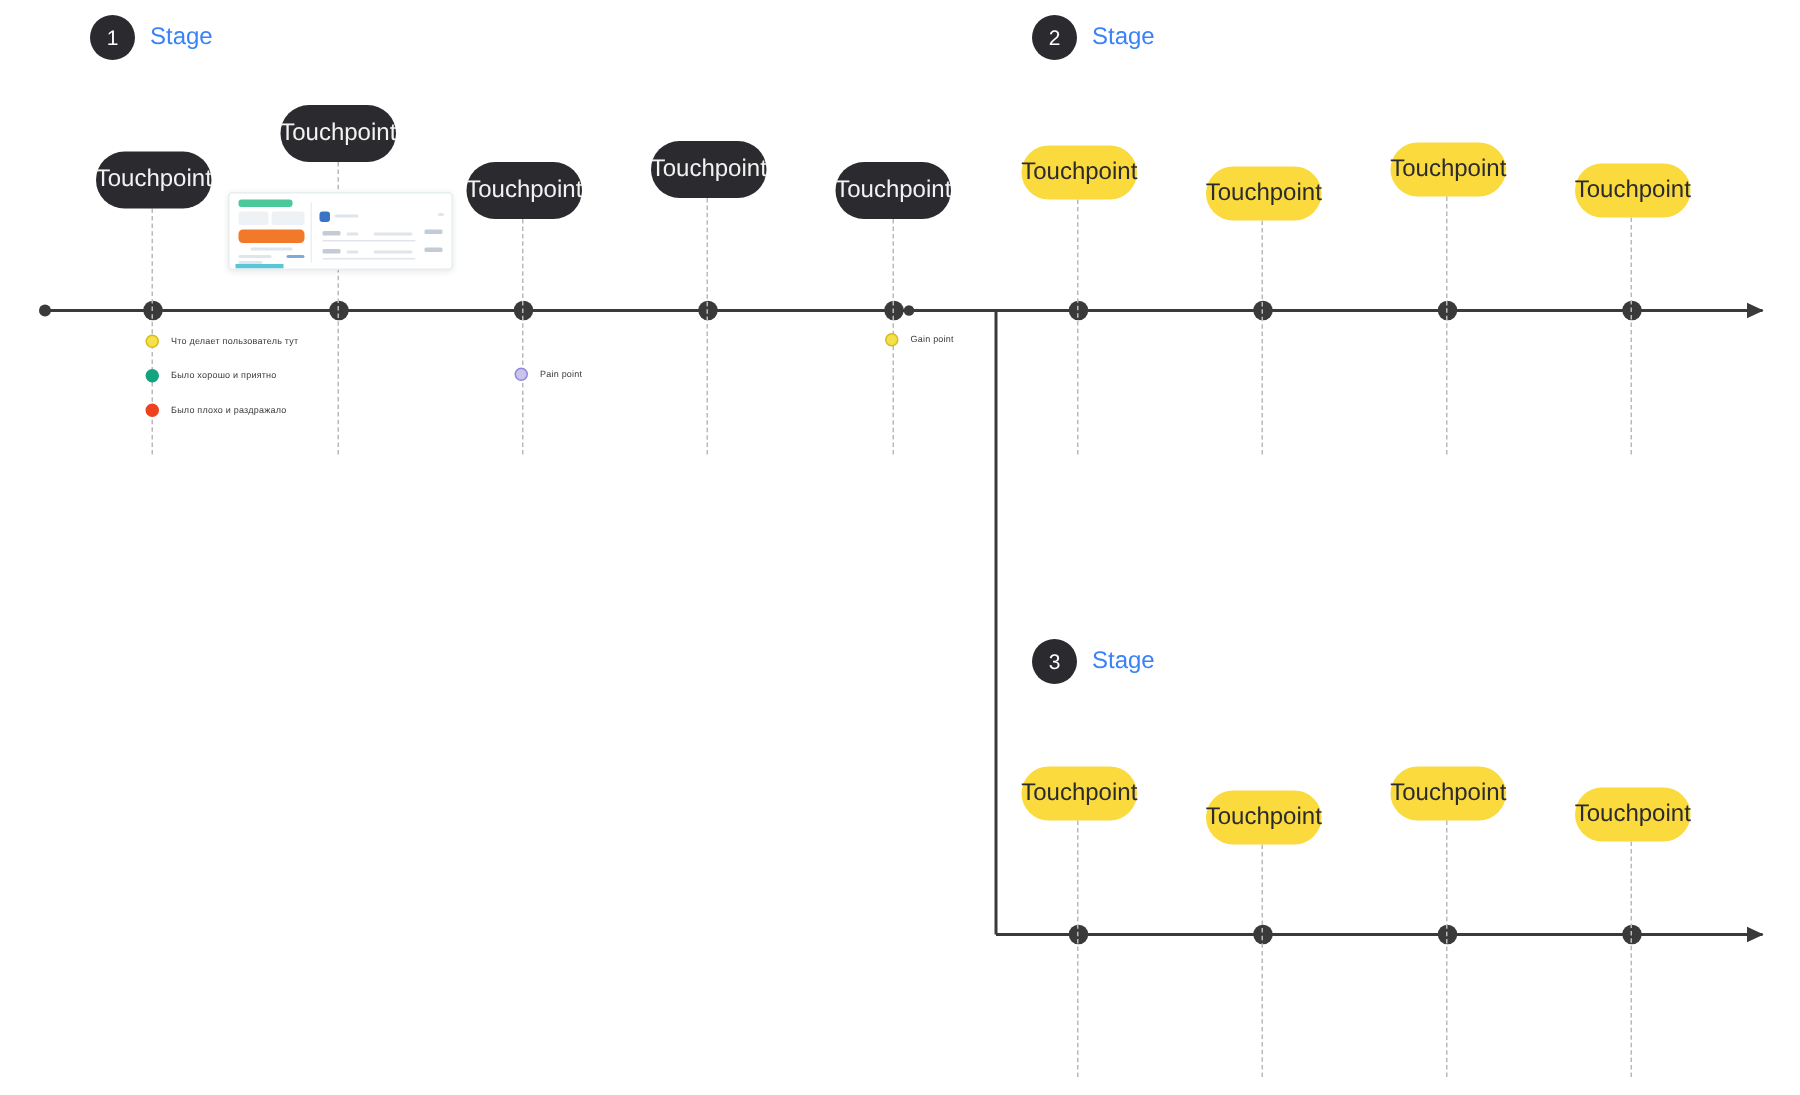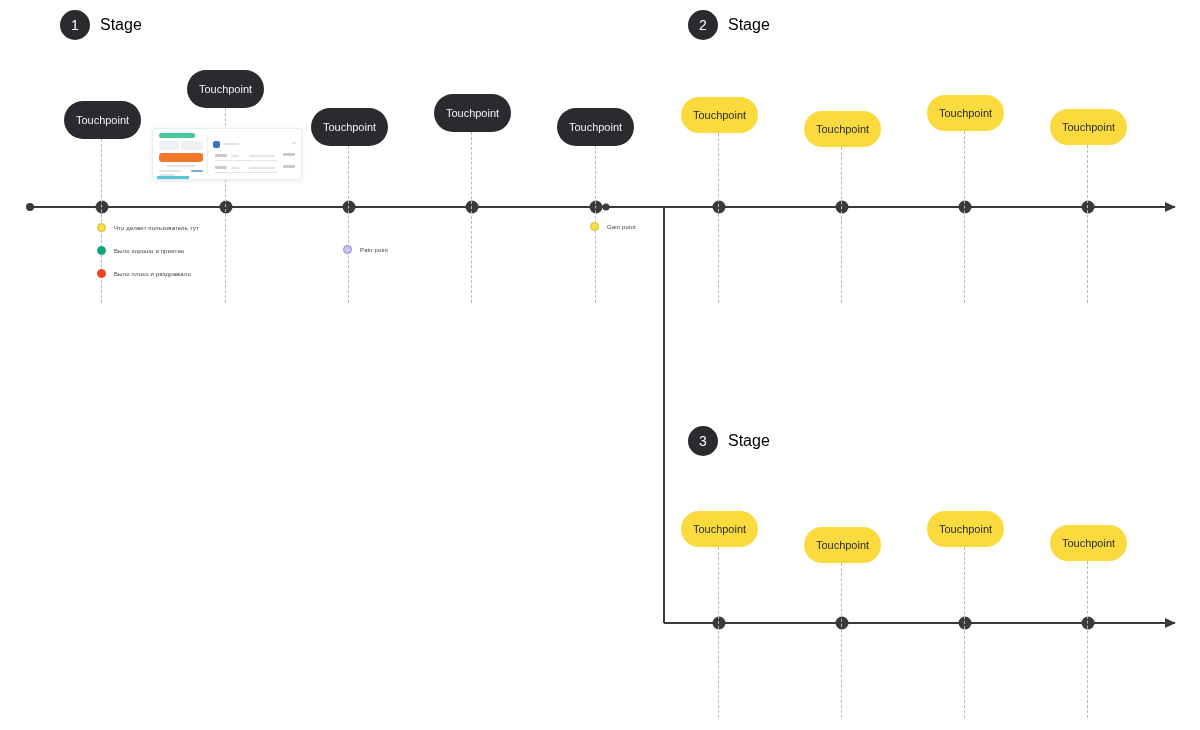--- a/index.html
+++ b/index.html
@@ -36,34 +36,34 @@
     color: #ffffff;
     display: flex;
     align-items: center;
     justify-content: center;
     font-size: 14px;
     font-weight: 400;
     line-height: 1;
   }
   .stage-label {
     font-size: 16px;
-    color: #000000;
+    color: #3b82f6;
     font-weight: 400;
     white-space: nowrap;
     text-align: right;
   }
   
   .pill {
     position: absolute;
     display: flex;
     align-items: center;
     justify-content: center;
     border-radius: 24px;
     white-space: nowrap;
-    font-size: 11px;
+    font-size: 16px;
     box-sizing: border-box;
   }
   .pill.dark {
     background: #2b2b2f;
     color: #f2f2f2;
   }
   .pill.yellow {
     background: #fada3c;
     color: #2b2b2f;
   }

